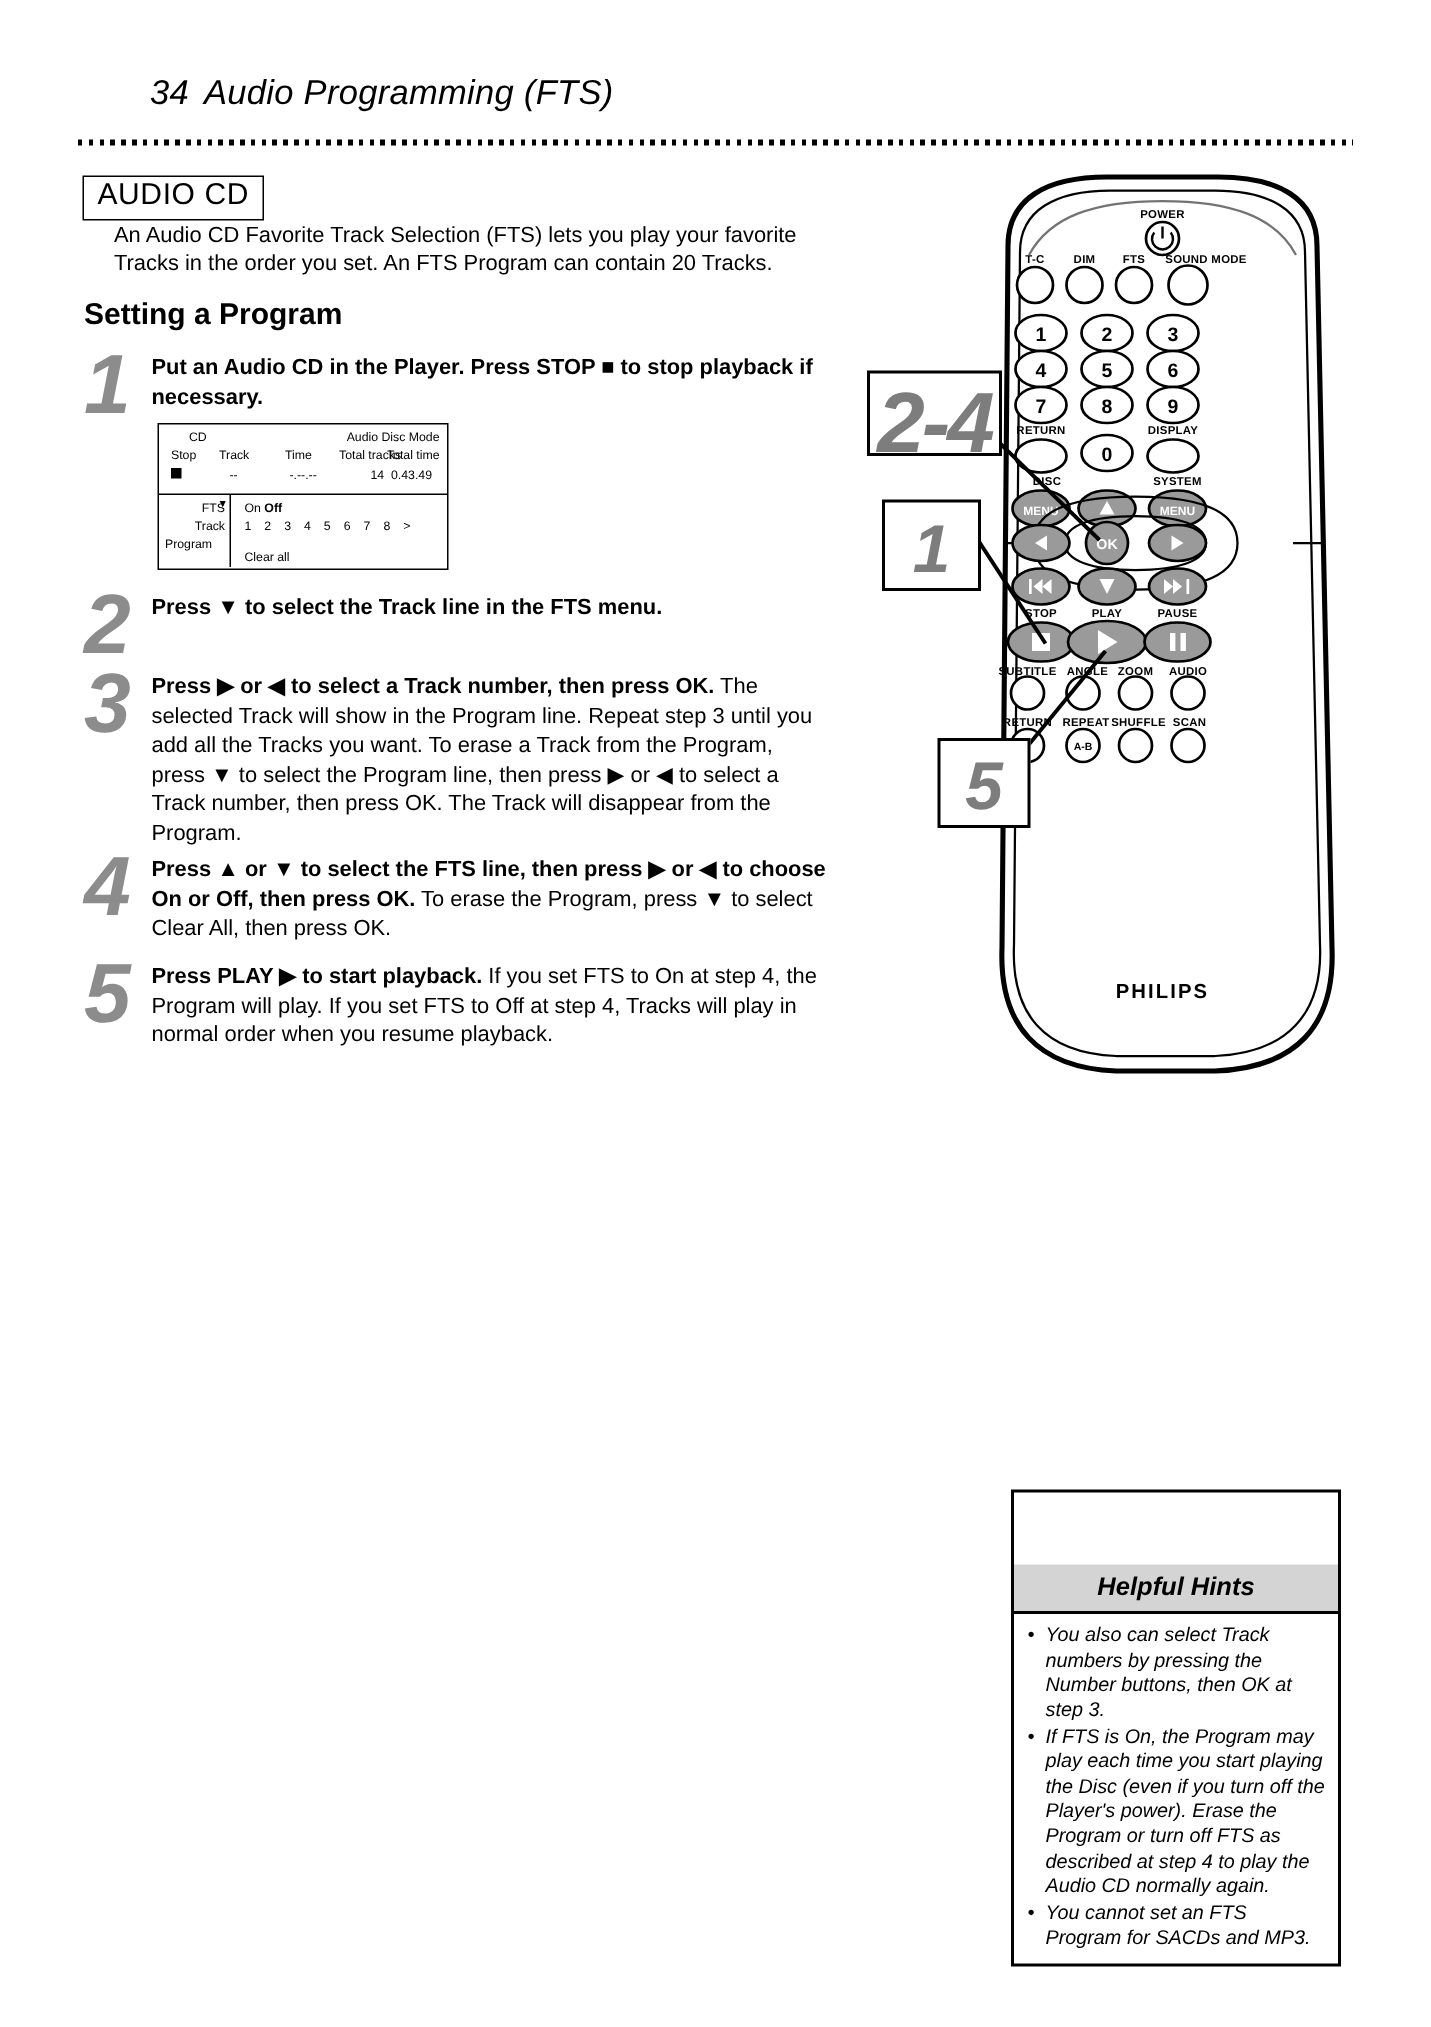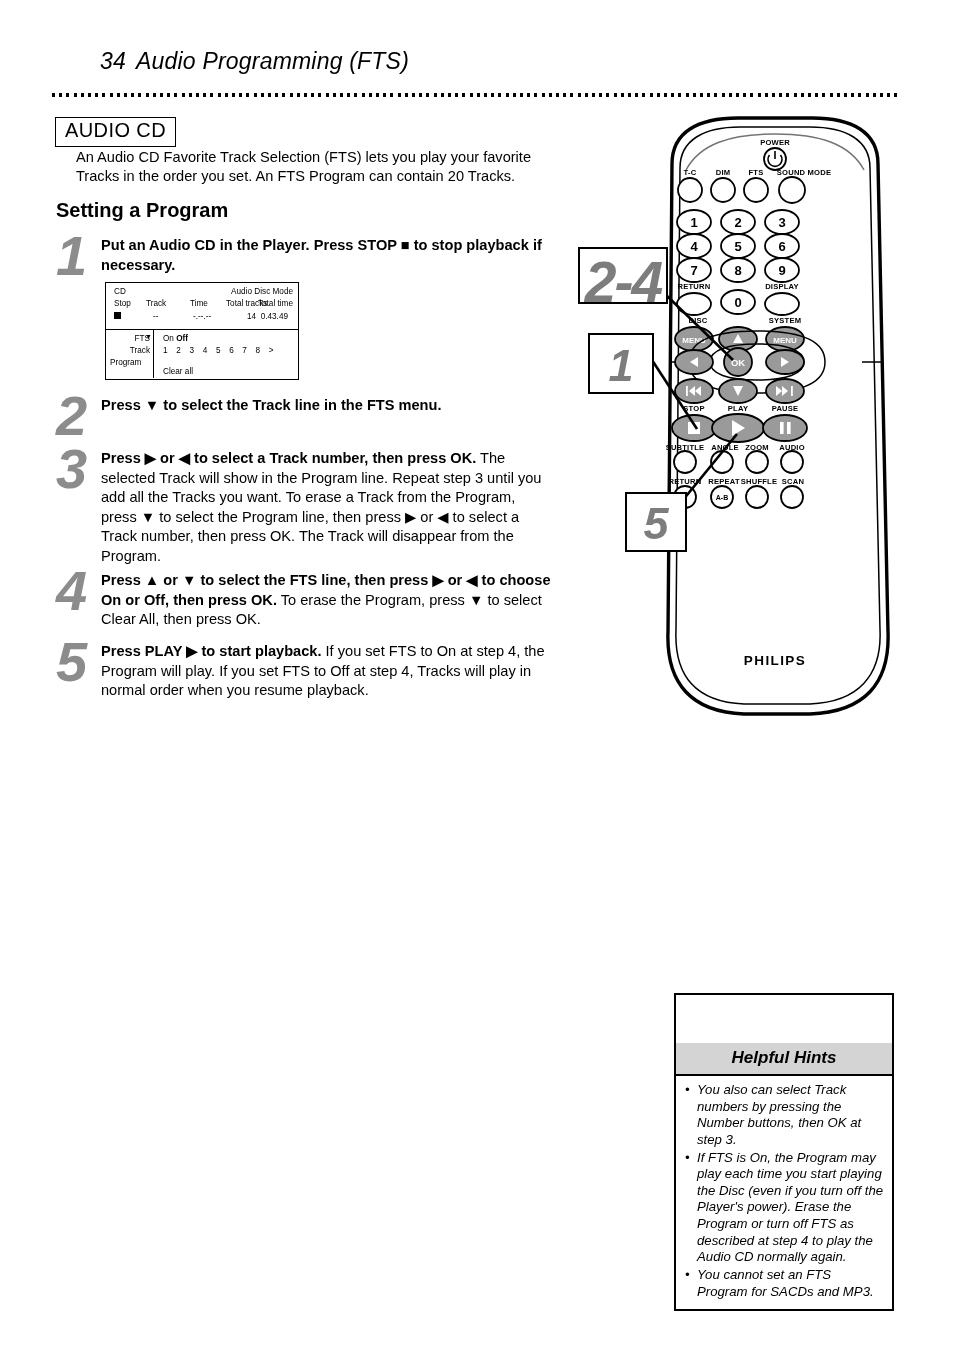--- a/index.html
+++ b/index.html
@@ -115,21 +115,21 @@
     font-family: "Liberation Sans", sans-serif;
     font-size: 8.2px;
     color: #000;
   }
   #cd-osd .osd-top {
     position: relative;
     height: 46px;
     border-bottom: 1.4px solid #000;
   }
   .osd-cell { position: absolute; white-space: nowrap; }
-  #osd-cd        { left: 8px;  top: 4px; }
+  #osd-cd        { left: 20px;  top: 4px; }
   #osd-mode      { right: 5px; top: 4px; }
   #osd-h-stop    { left: 8px;  top: 16px; }
   #osd-h-track   { left: 40px; top: 16px; }
   #osd-h-time    { left: 84px; top: 16px; }
   #osd-h-tt      { left: 120px;top: 16px; }
   #osd-h-ttime   { right: 5px; top: 16px; }
   #osd-v-stop    { left: 8px;  top: 29px; }
   #osd-v-track   { left: 47px; top: 29px; }
   #osd-v-time    { left: 87px; top: 29px; }
   #osd-v-tt      { left: 141px;top: 29px; }

